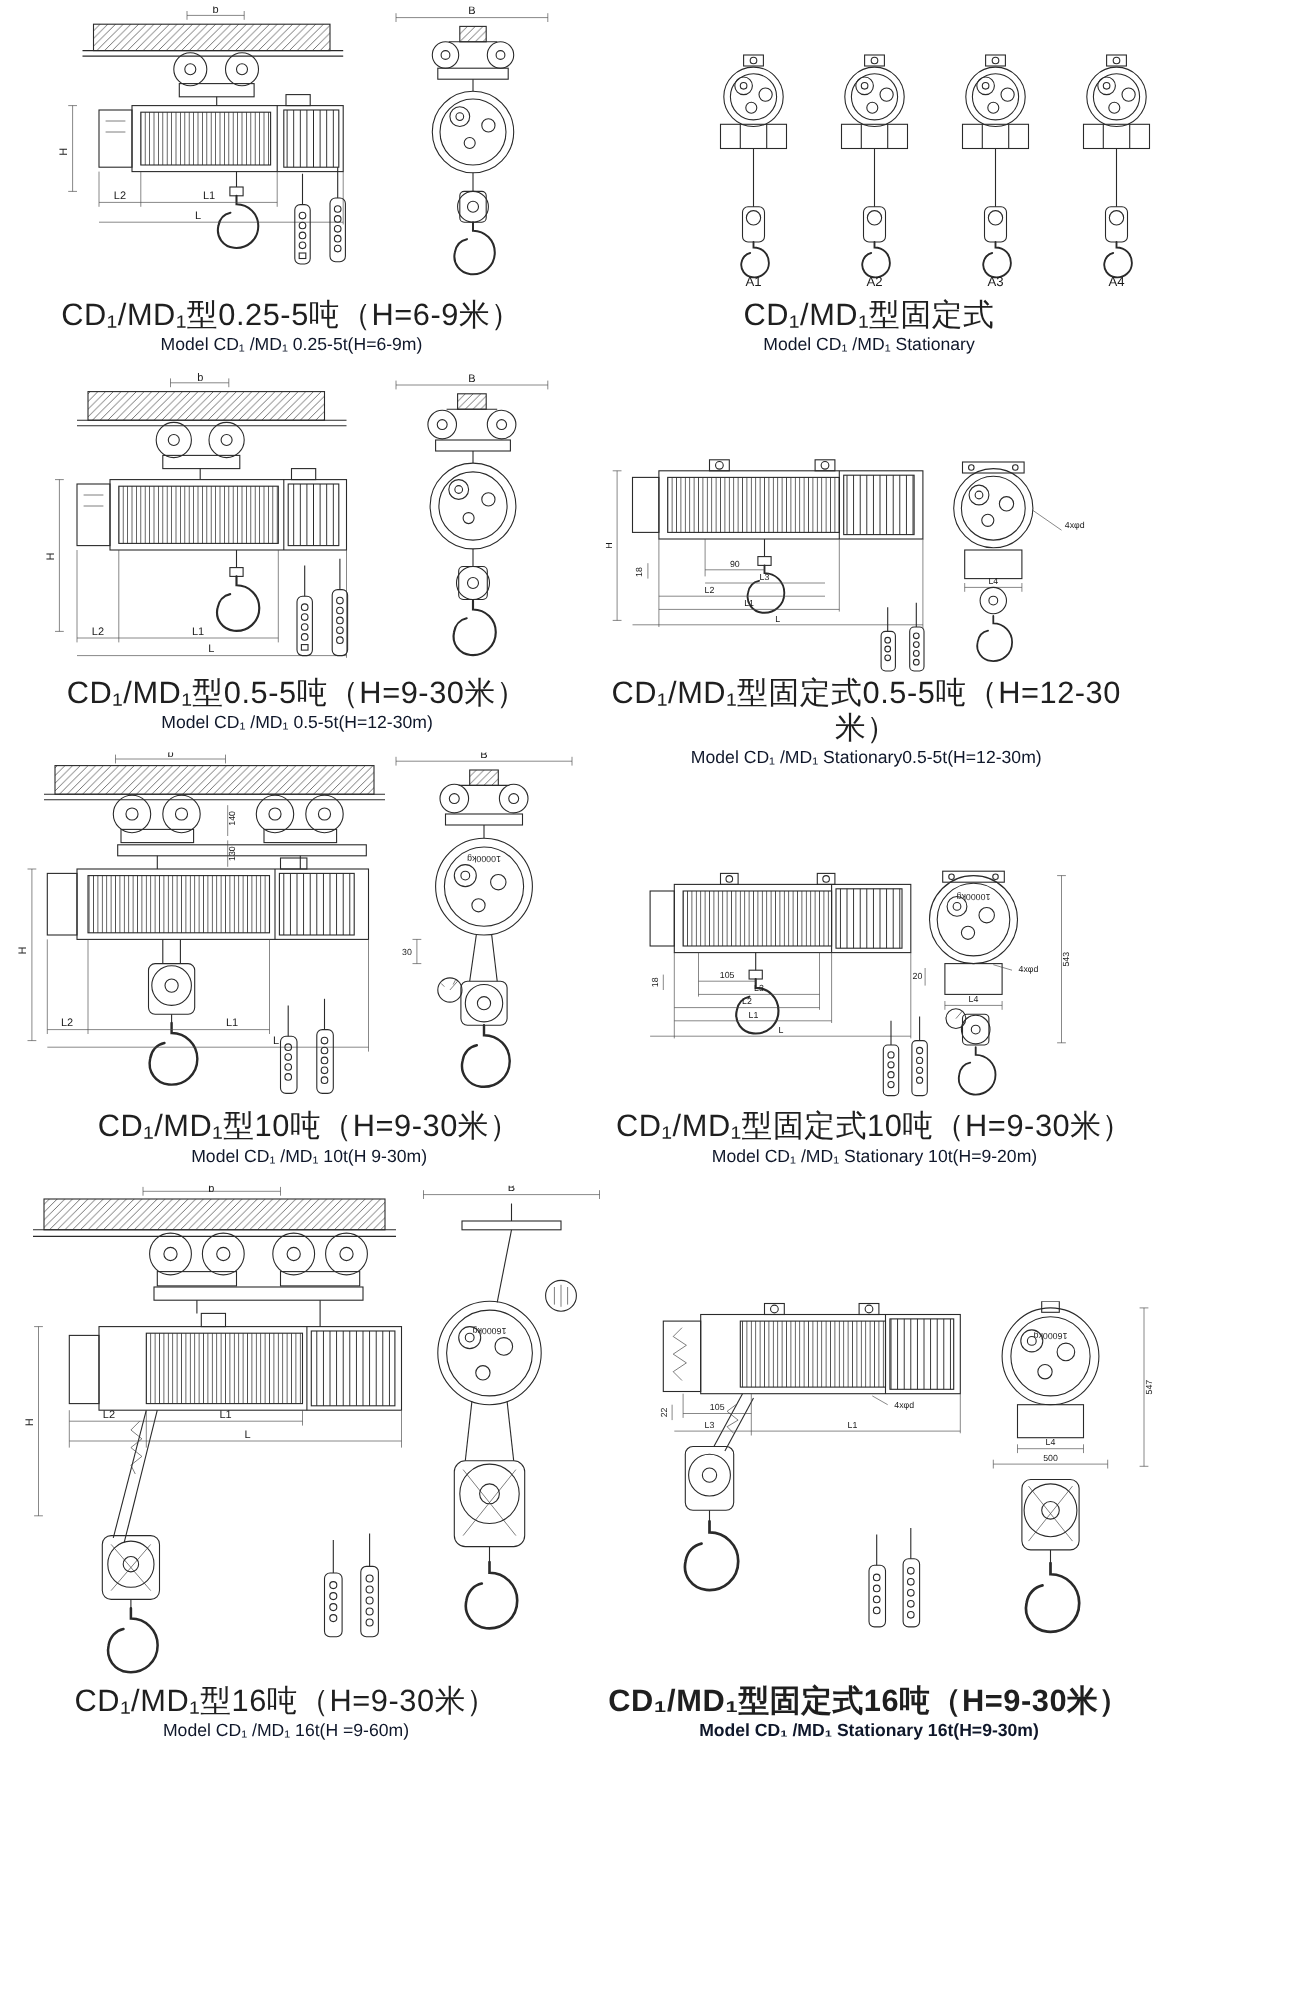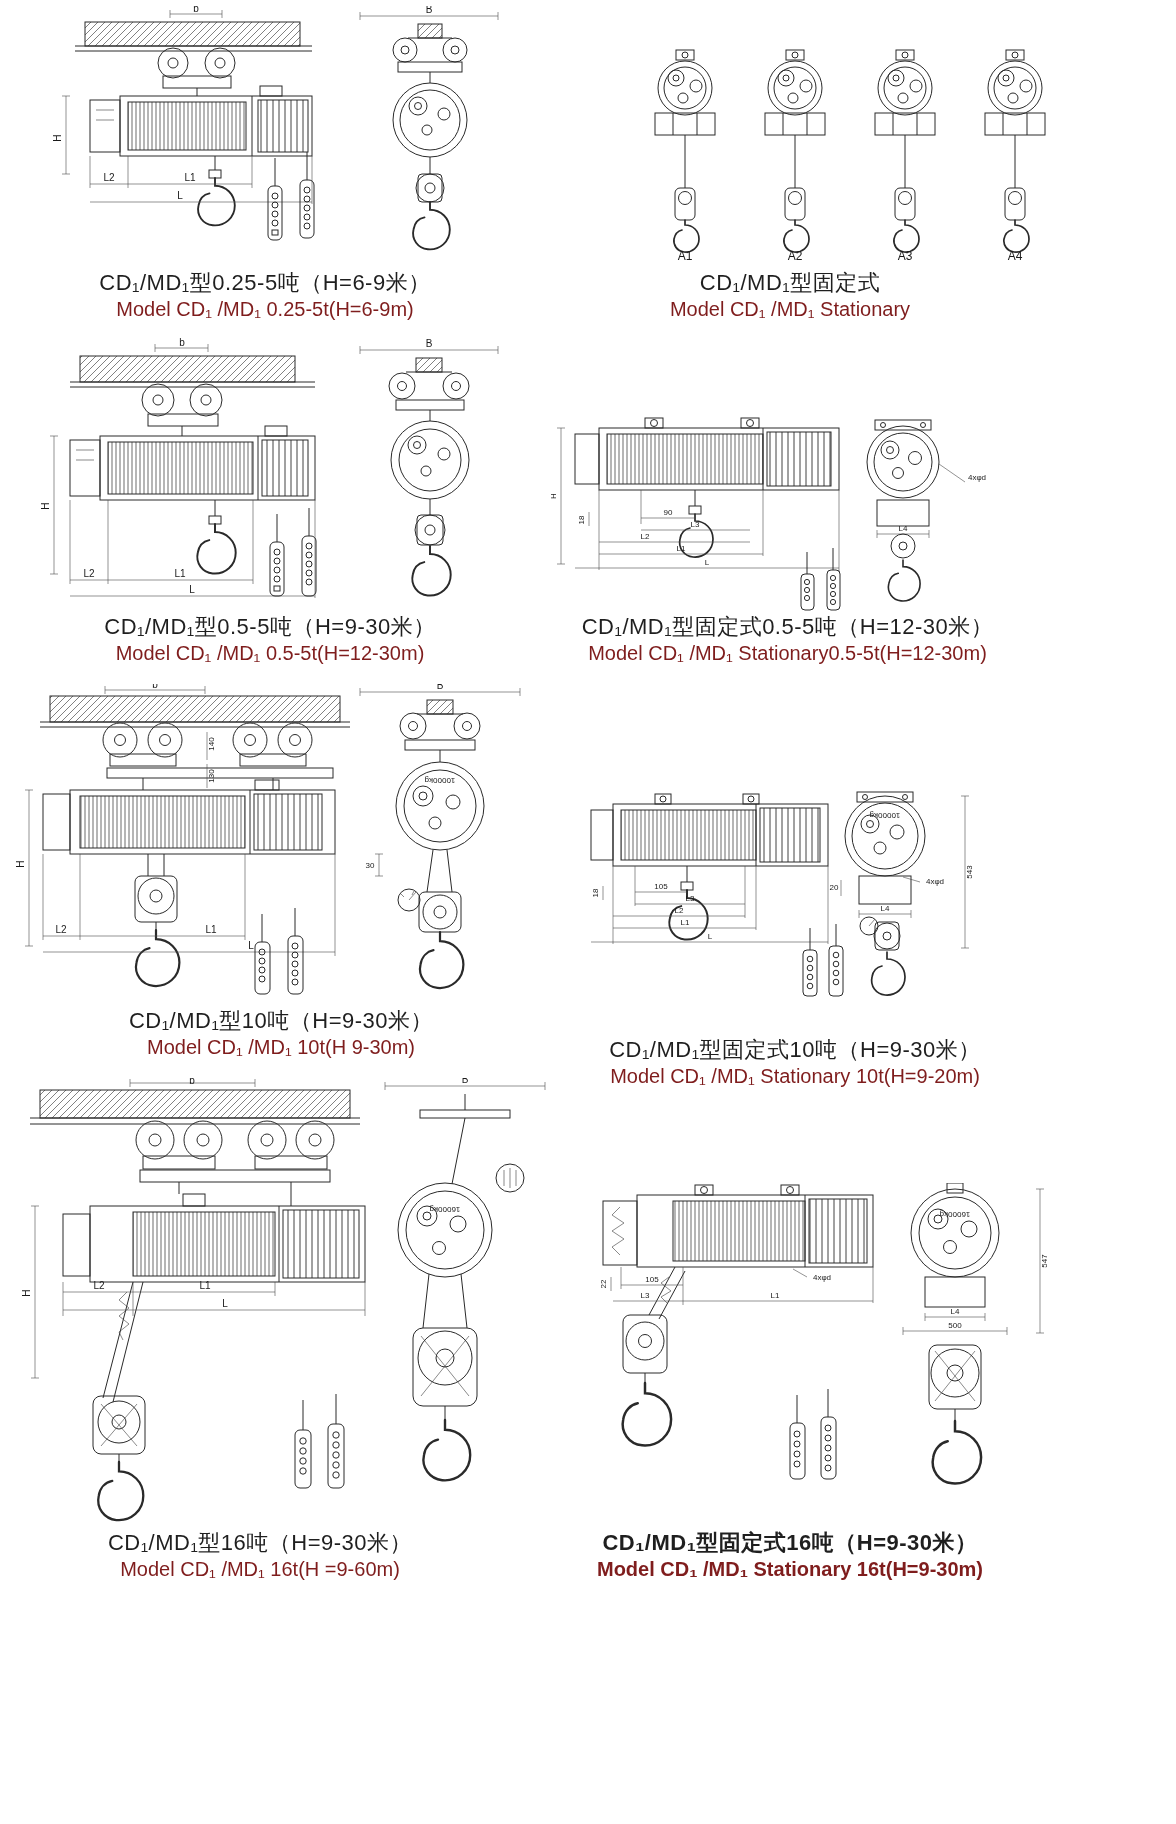--- a/index.html
+++ b/index.html
@@ -1,22 +1,22 @@
 <!DOCTYPE html>
 <html><head>
 <meta charset="utf-8">
 <style>
   html,body{margin:0;padding:0;background:#ffffff;}
   #page{position:relative;width:1176px;height:1824px;background:#ffffff;overflow:hidden;
         font-family:"Liberation Sans",sans-serif;}
   .fig{position:absolute;}
   .fig svg{display:block;width:100%;height:100%;}
   .cap{position:absolute;text-align:center;color:#1f1f1f;}
-  .cap-zh{font-size:22px;letter-spacing:.5px;line-height:1.15;}
-  .cap-en{font-size:20px;margin-top:3px;color:#7f1d1d;}
+  .cap-zh{font-size:28px;letter-spacing:.5px;line-height:1.15;}
+  .cap-en{font-size:16px;margin-top:3px;color:#0f172a;}
   
   .ln{stroke:#2a2a2a;stroke-width:1;fill:none;}
   .o1{stroke:#2a2a2a;stroke-width:1;} 
   .thin{stroke:#3a3a3a;stroke-width:.6;fill:none;}
   .dim{stroke:#4a4a4a;stroke-width:.6;fill:none;}
   .hk{stroke:#2a2a2a;stroke-width:1.7;fill:none;stroke-linecap:round;}
   text.lbl{font-family:"Liberation Sans",sans-serif;font-size:10px;fill:#1a1a1a;text-anchor:middle;}
   text.sm{font-size:8px;}
 </style>
 </head>
@@ -553,21 +553,21 @@
           <circle cx="261" cy="185" r="2.8"></circle>
           <circle cx="261" cy="194" r="2.8"></circle>
       </g>
     </svg>
   </div>
 
   <div class="cap" style="left:46px;top:1008px;width:470px;">
     <div class="cap-zh">CD₁/MD₁型10吨（H=9-30米）</div>
     <div class="cap-en">Model CD₁ /MD₁ 10t(H 9-30m)</div>
   </div>
-  <div class="cap" style="left:550px;top:1008px;width:490px;margin-top:29px;">
+  <div class="cap" style="left:550px;top:1008px;width:490px;">
     <div class="cap-zh">CD₁/MD₁型固定式10吨（H=9-30米）</div>
     <div class="cap-en">Model CD₁ /MD₁  Stationary 10t(H=9-20m)</div>
   </div>
 
   <div class="fig" style="left:15px;top:1078px;width:560px;height:450px;">
     <svg viewBox="0 0 560 450">
       <defs>
         <pattern id="f7c" width="4" height="8" patternUnits="userSpaceOnUse">
             <line x1="2" y1="0" x2="2" y2="8" stroke="#2b2b2b" stroke-width="0.7"></line>
           </pattern>

